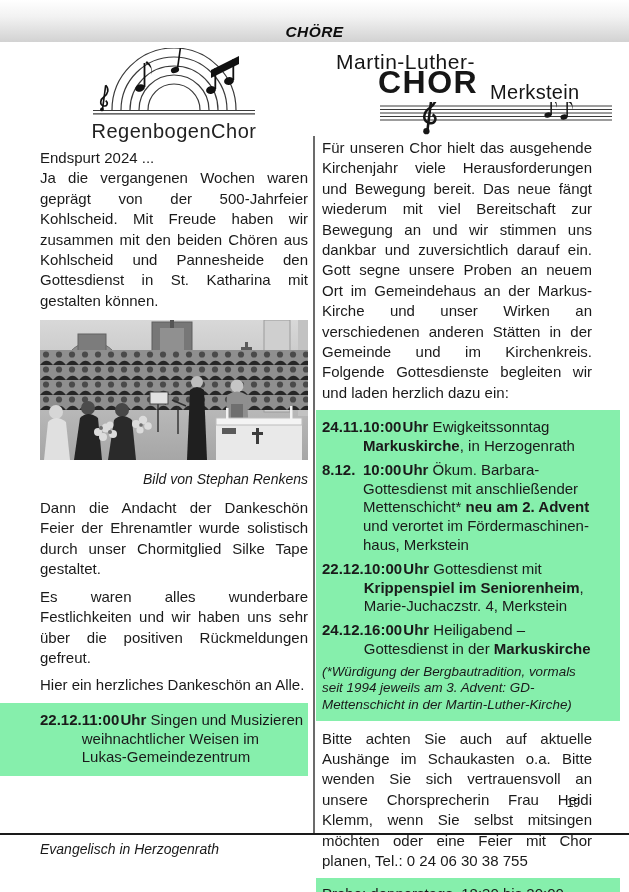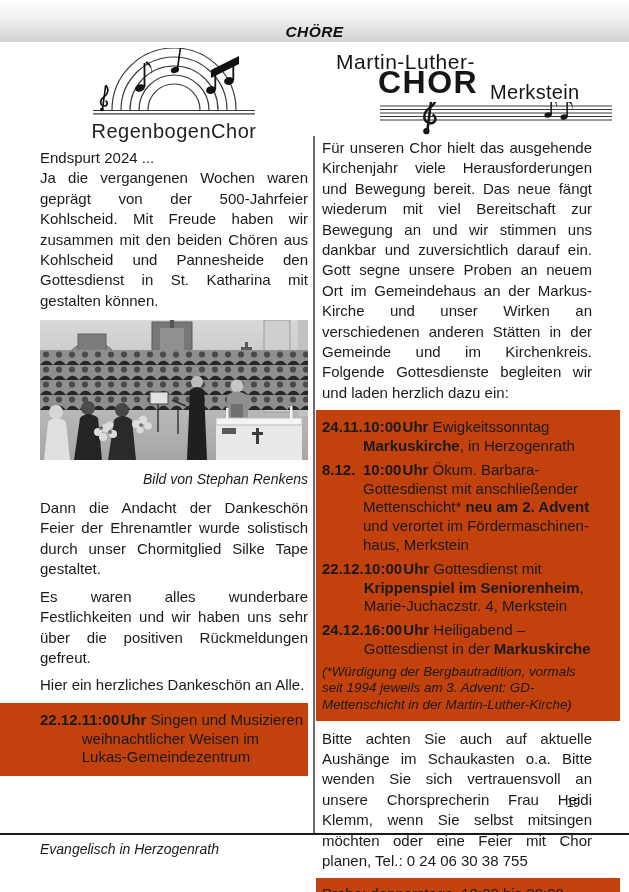--- a/index.html
+++ b/index.html
@@ -32,21 +32,21 @@
   .rbc-label{text-align:center;font-size:20px;letter-spacing:.5px;color:#222;line-height:20px;margin-top:1px;}
   .mlc-logo{position:relative;height:92px;width:290px;}
   .mlc-line1{position:absolute;left:14px;top:6px;font-size:21px;letter-spacing:.5px;color:#161616;}
   .mlc-chor{position:absolute;left:56px;top:26px;font-size:32px;font-weight:bold;letter-spacing:1.5px;color:#161616;}
   .mlc-merkstein{position:absolute;left:168px;top:36px;font-size:20px;letter-spacing:.3px;color:#161616;}
   .mlc-staff{position:absolute;left:58px;top:56px;}
   
   .photo{width:268px;height:140px;margin-top:2px;}
   .caption{text-align:right;font-style:italic;font-size:14px;margin:3px 0 9px;}
   
-  .graybox{background:#c2410c;}
+  .graybox{background:#86efac;}
   .left-box{margin:5px 0 9px -40px;padding:8px 2px 7px 40px;}
   .right-box{margin:5px -28px 8px -6px;padding:8px 28px 7px 6px;}
   .right-box2{margin:7px -28px 5px -6px;padding:7px 28px 8px 6px;line-height:18px;}
   .event{display:flex;line-height:18.8px;margin-bottom:2px;}
   .right-box .event{margin-bottom:5px;}
   .right-box .event:last-of-type{margin-bottom:2px;}
   .event-date{flex:0 0 34px;font-weight:bold;}
   .right-box .event-date{flex-basis:41px;}
   .event-desc{flex:1;}
   .events-note{font-style:italic;font-size:13.4px;line-height:16.6px;margin-top:5px;text-align:left;}

